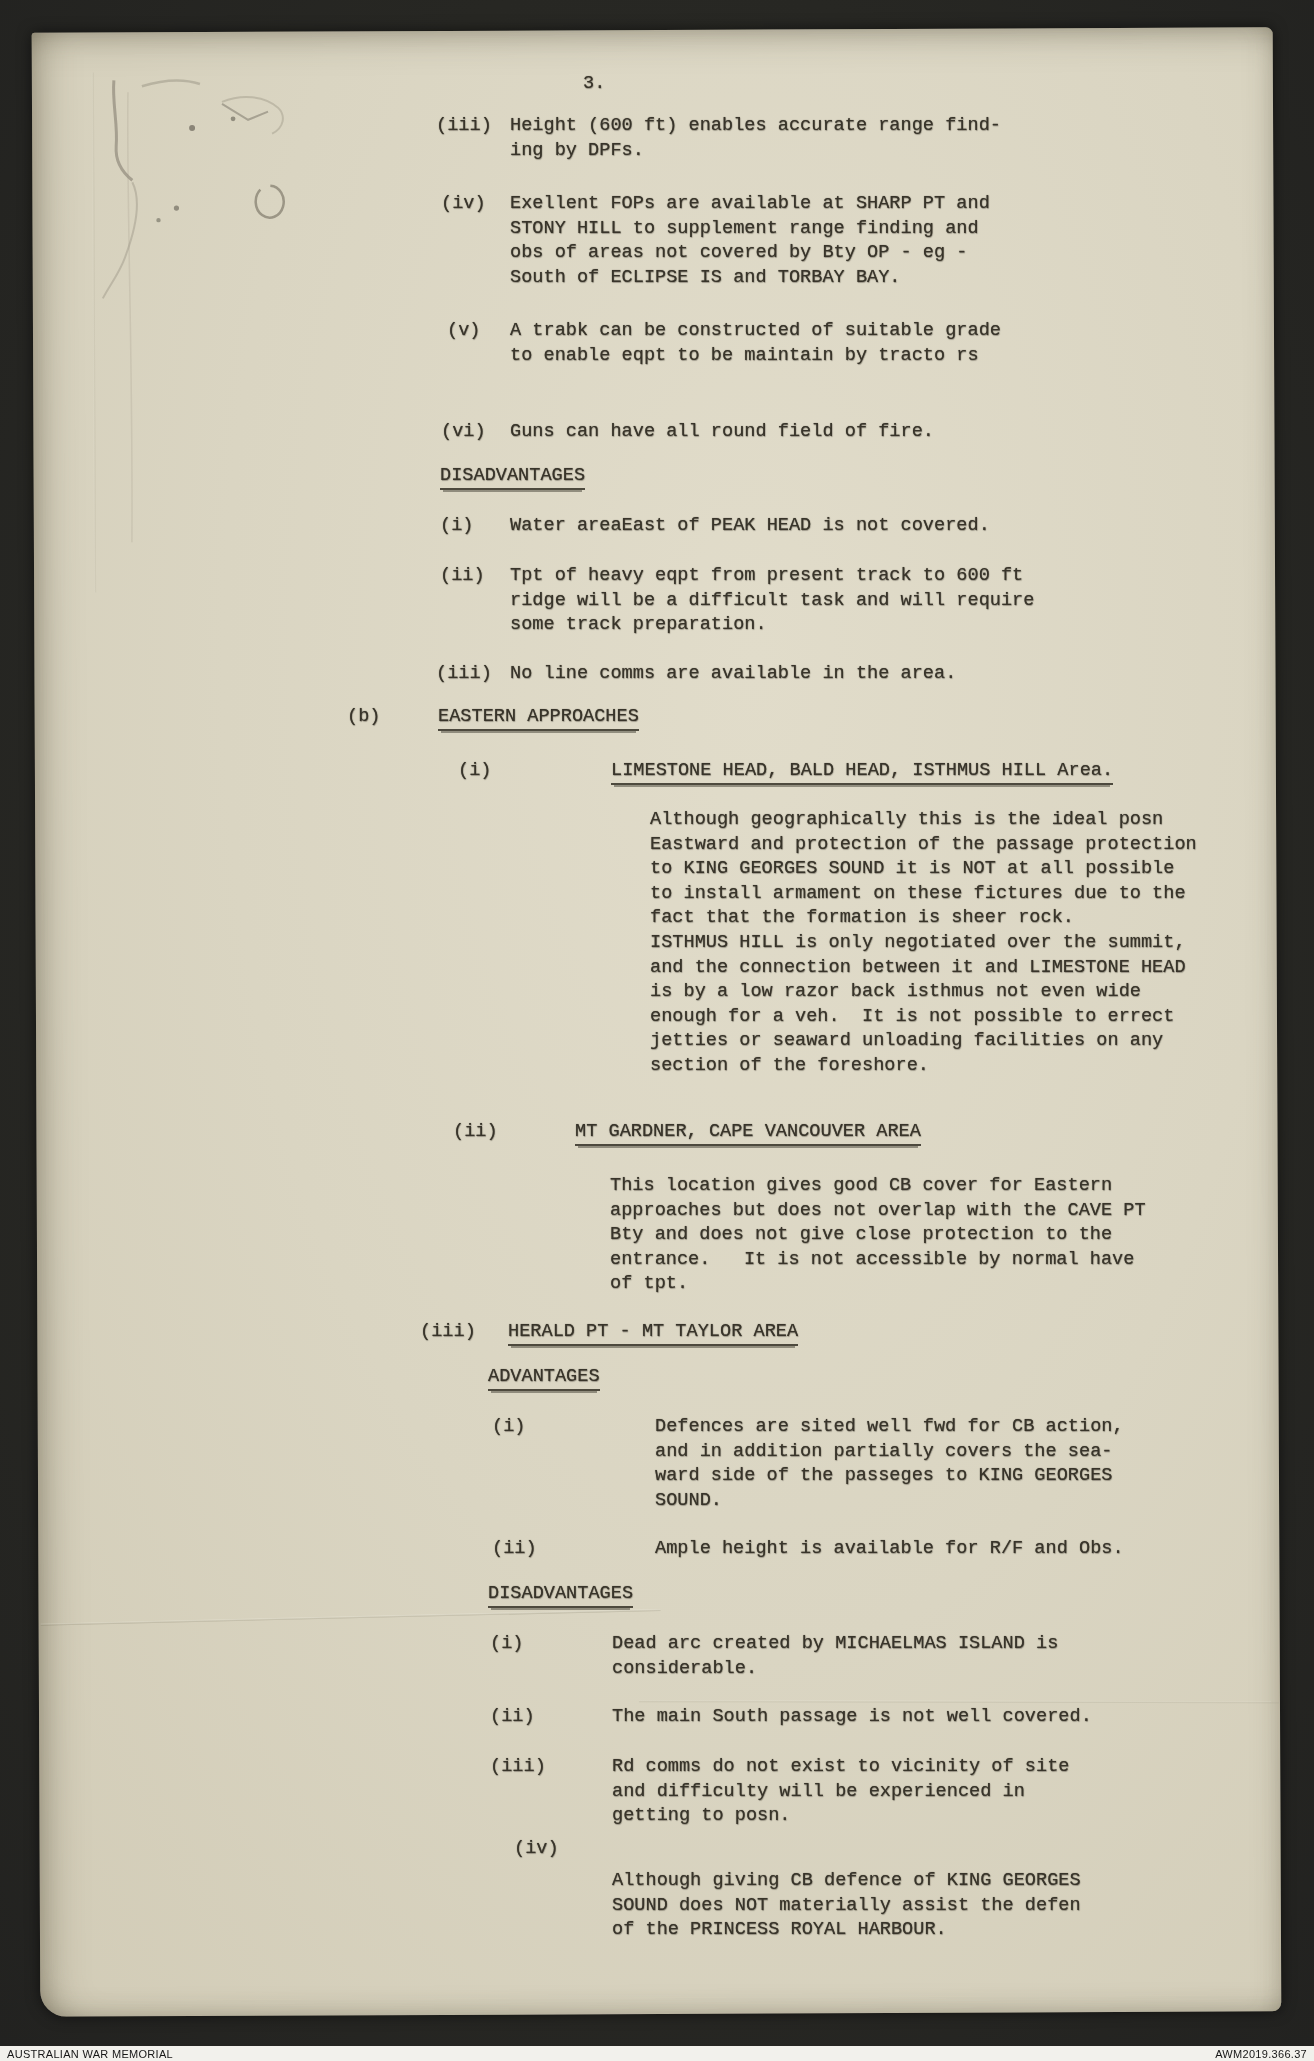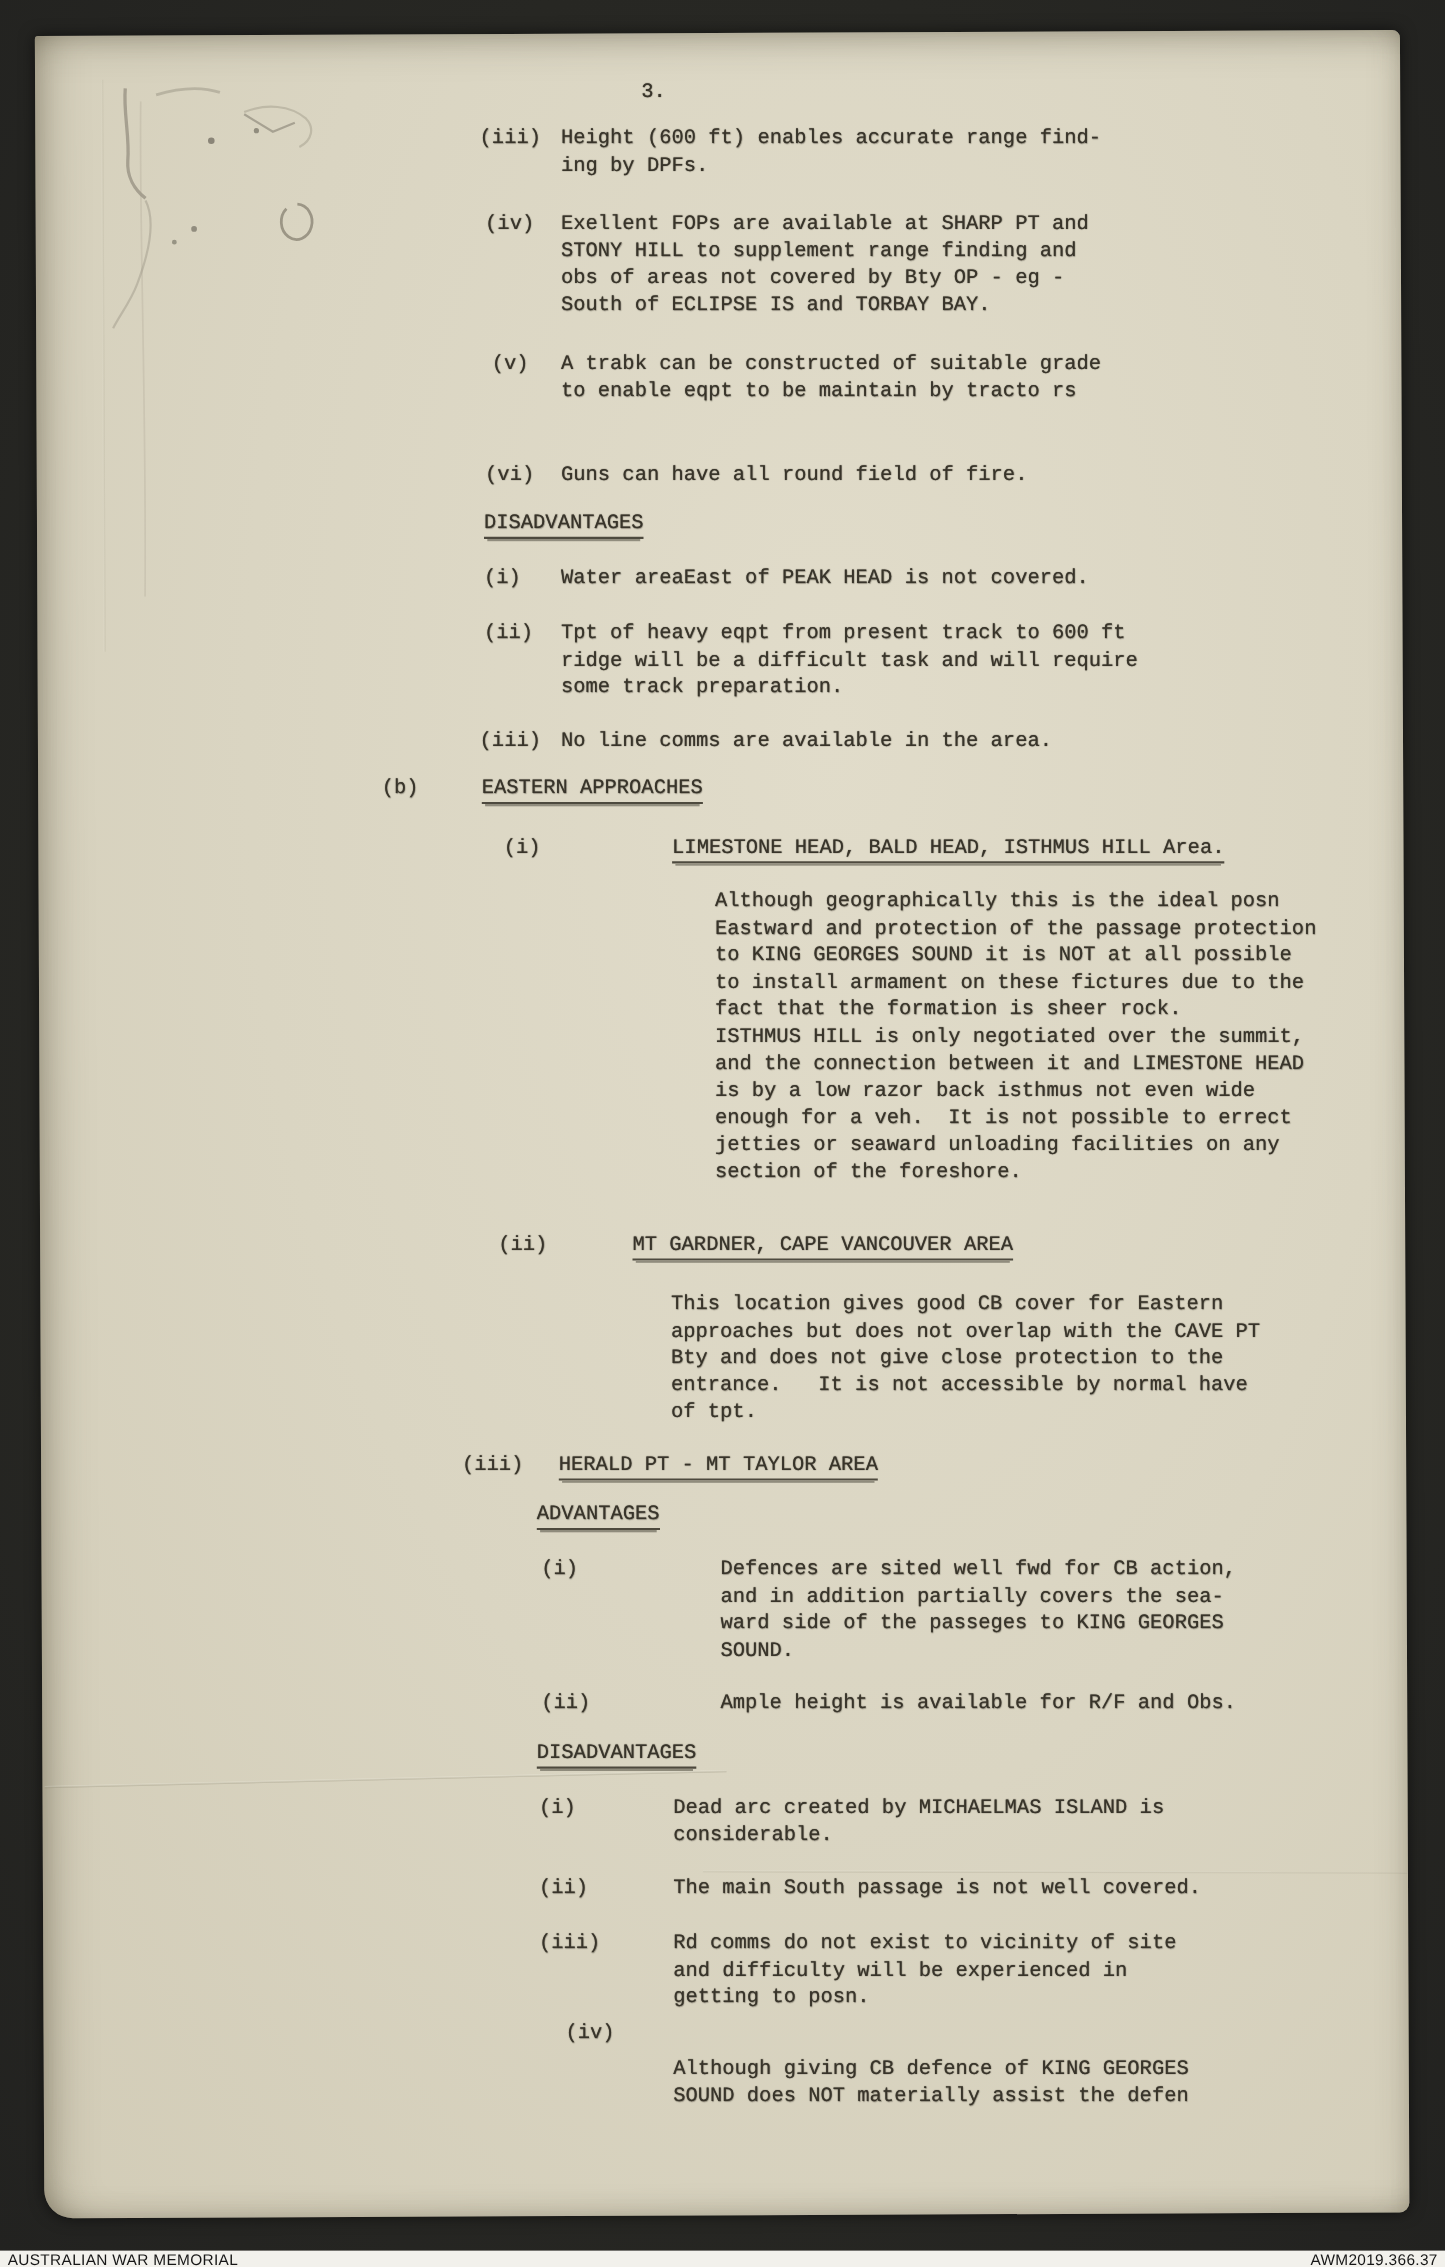--- a/index.html
+++ b/index.html
@@ -46,21 +46,21 @@
     background:linear-gradient(to bottom, rgba(255,255,248,.30), rgba(92,86,62,.28));
   }
   .crease.v{width:2px;height:auto;background:linear-gradient(to right, rgba(255,255,248,.18), rgba(92,86,62,.20));}
   .pencil{position:absolute;left:40px;top:30px;pointer-events:none;}
   .archive-bar{
     position:absolute;left:0;right:0;bottom:0;height:15px;
     background:#f2f1ec;
     display:flex;justify-content:space-between;align-items:center;
     padding:0 7px;box-sizing:border-box;
     font-family:"Liberation Sans",sans-serif;
-    font-size:14px;letter-spacing:.3px;color:#171717;
+    font-size:11px;letter-spacing:.3px;color:#171717;
   }
 </style>
 </head>
 <body>
 
 <div id="scene">
   <div class="backdrop"></div>
 
   <div class="paper">
 
@@ -224,20 +224,21 @@
         <div class="line">Rd comms do not exist to vicinity of site</div>
         <div class="line">and difficulty will be experienced in</div>
         <div class="line">getting to posn.</div>
       </div>
       <div class="block" style="left: 514px; top: 1837px;">
         <div class="line">(iv)</div>
       </div>
       <div class="block" style="left: 612px; top: 1837px; margin-top: 32px;">
         <div class="line">Although giving CB defence of KING GEORGES</div>
         <div class="line">SOUND does NOT materially assist the defen</div>
+        <div class="line">of the PRINCESS ROYAL HARBOUR.</div>
       </div>
     </div>
 
   <div class="archive-bar">
     <span>AUSTRALIAN WAR MEMORIAL</span>
     <span>AWM2019.366.37</span>
   </div>
 </div>
 
 </body></html>

